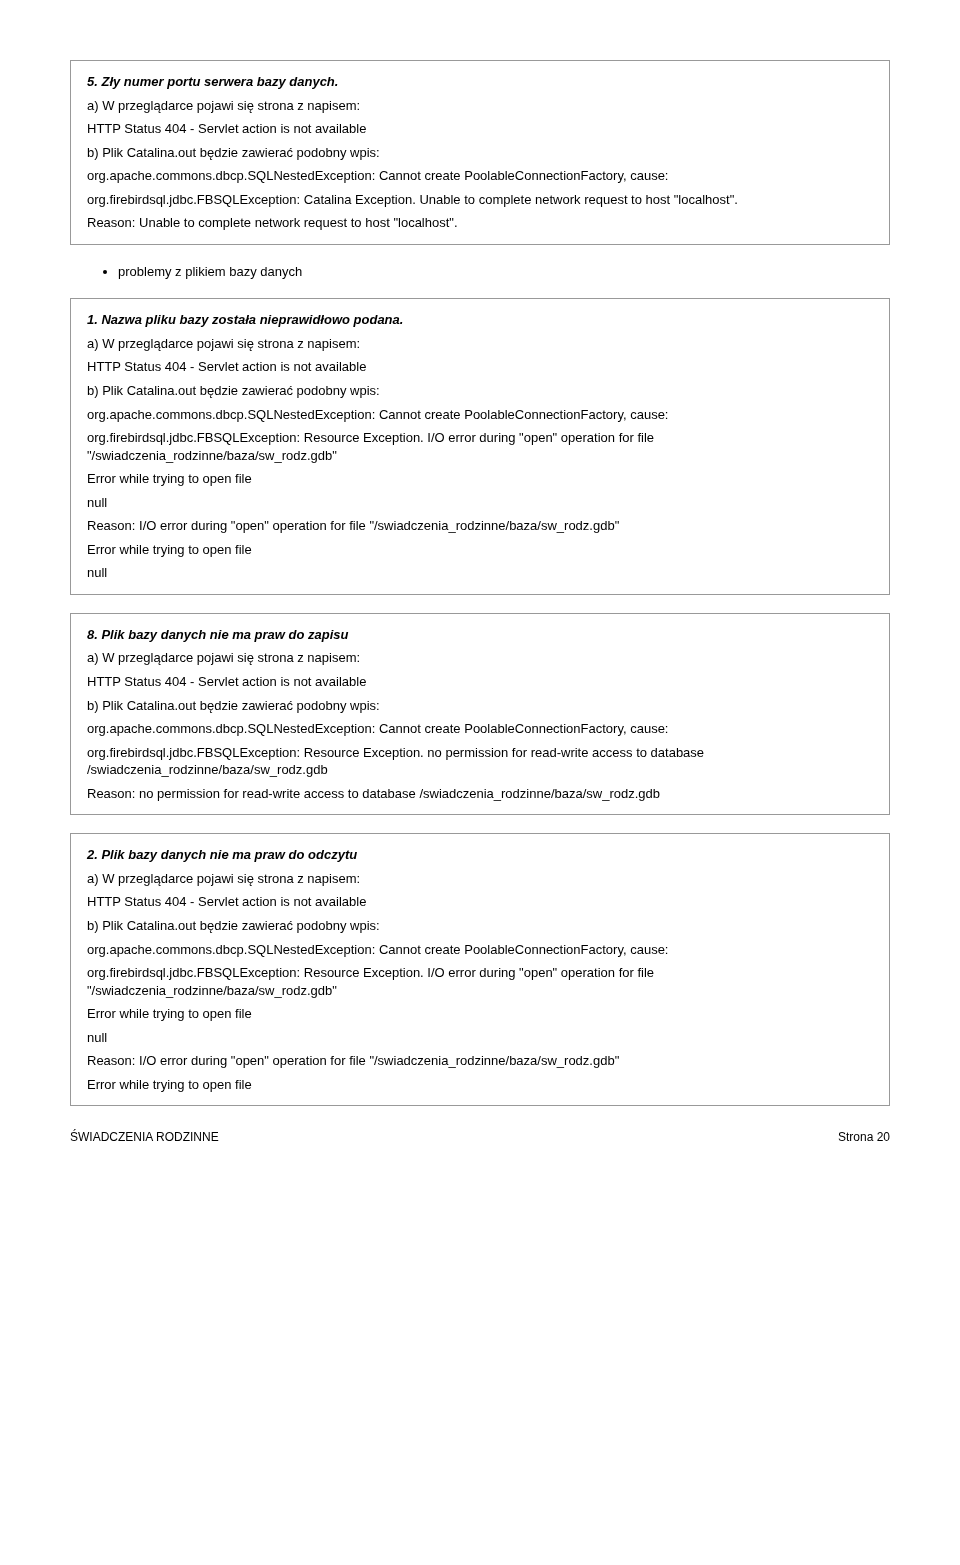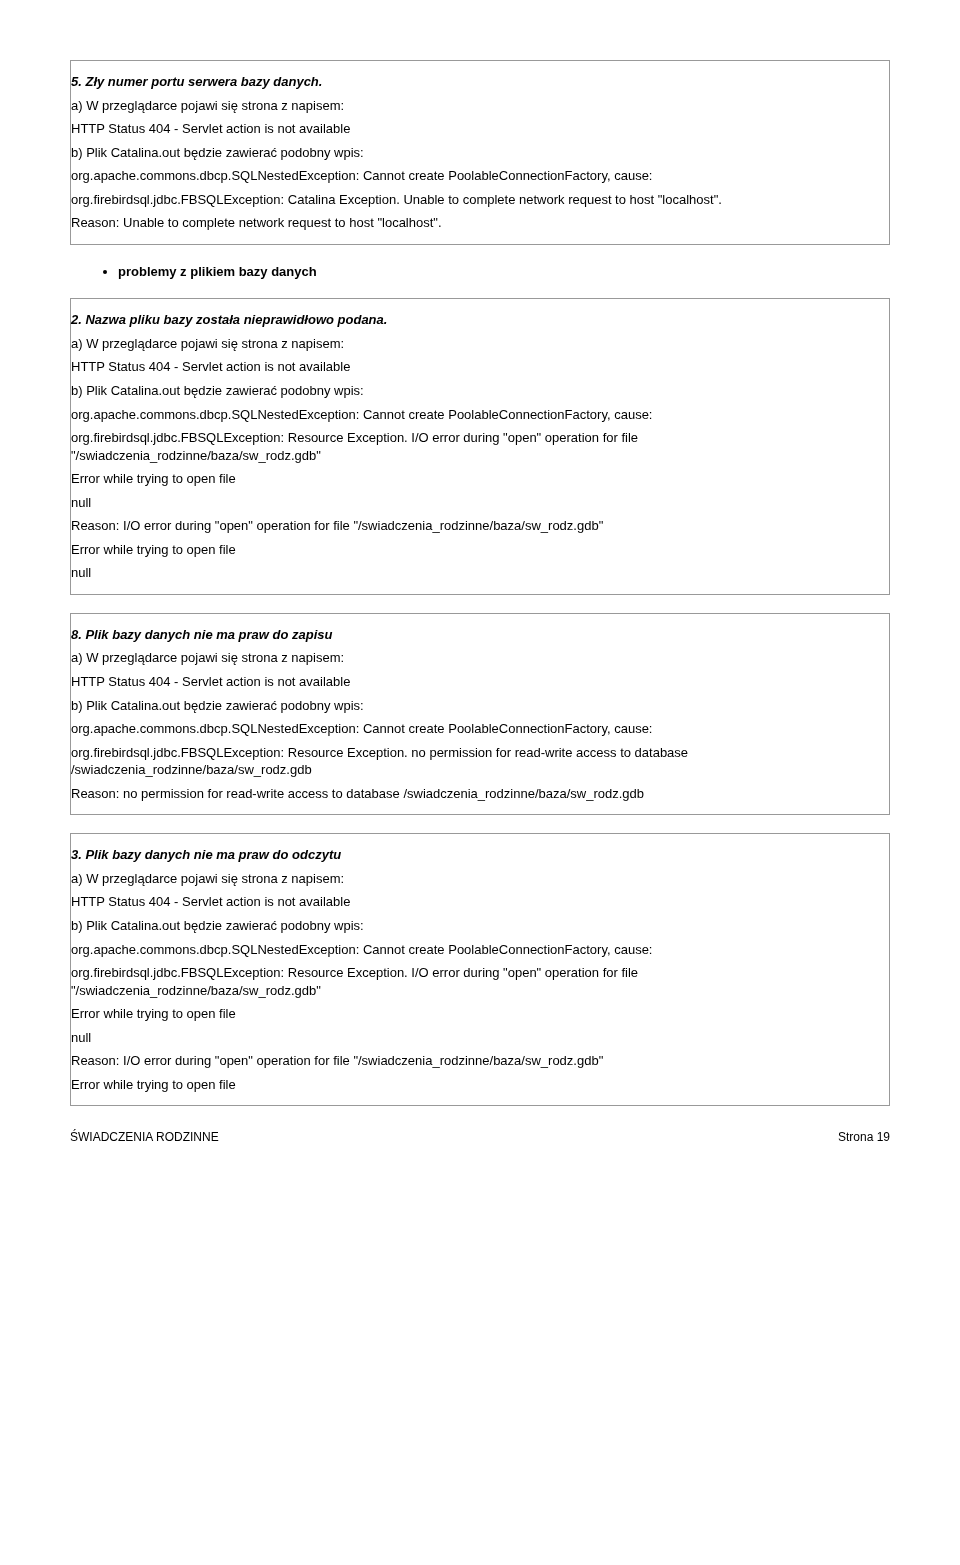--- a/index.html
+++ b/index.html
@@ -13,34 +13,34 @@
     box-sizing: border-box;
     line-height: 1.35;
   }
   table.box {
     border-collapse: collapse;
     width: 100%;
     margin: 0 0 18px 0;
   }
   table.box td {
     border: 1px solid #999;
-    padding: 6px 0;
+    padding: 6px 16px;
     vertical-align: top;
   }
   .title {
     font-weight: bold;
     font-style: italic;
   }
   p { margin: 6px 0; }
   ul.bullet {
     list-style: disc;
     margin: 18px 0 18px 48px;
     padding: 0;
   }
-  ul.bullet li { font-weight: bold; }
+  ul.bullet li { font-weight: normal; }
   .footer {
     display: flex;
     justify-content: space-between;
     font-size: 12px;
     margin-top: 23px;
   }
 </style>
 </head>
 <body>
 
@@ -61,21 +61,21 @@
   </table>
 
 <ul class="bullet">
   <li>problemy z plikiem bazy danych</li>
 </ul>
 
 <table class="box">
   <tbody>
       <tr>
         <td>
-    <p><span class="title">2. Nazwa pliku bazy została nieprawidłowo podana.</span></p>
+    <p><span class="title">1. Nazwa pliku bazy została nieprawidłowo podana.</span></p>
     <p>a) W przeglądarce pojawi się strona z napisem:</p>
     <p>HTTP Status 404 - Servlet action is not available</p>
     <p>b) Plik Catalina.out będzie zawierać podobny wpis:</p>
     <p>org.apache.commons.dbcp.SQLNestedException: Cannot create PoolableConnectionFactory, cause:</p>
     <p>org.firebirdsql.jdbc.FBSQLException: Resource Exception. I/O error during "open" operation for file "/swiadczenia_rodzinne/baza/sw_rodz.gdb"</p>
     <p>Error while trying to open file</p>
     <p>null</p>
     <p>Reason: I/O error during "open" operation for file "/swiadczenia_rodzinne/baza/sw_rodz.gdb"</p>
     <p>Error while trying to open file</p>
     <p>null</p>
@@ -97,31 +97,31 @@
     <p>Reason: no permission for read-write access to database /swiadczenia_rodzinne/baza/sw_rodz.gdb</p>
   </td>
       </tr>
 </tbody>
   </table>
 
 <table class="box">
   <tbody>
       <tr>
         <td>
-    <p><span class="title">3. Plik bazy danych nie ma praw do odczytu</span></p>
+    <p><span class="title">2. Plik bazy danych nie ma praw do odczytu</span></p>
     <p>a) W przeglądarce pojawi się strona z napisem:</p>
     <p>HTTP Status 404 - Servlet action is not available</p>
     <p>b) Plik Catalina.out będzie zawierać podobny wpis:</p>
     <p>org.apache.commons.dbcp.SQLNestedException: Cannot create PoolableConnectionFactory, cause:</p>
     <p>org.firebirdsql.jdbc.FBSQLException: Resource Exception. I/O error during "open" operation for file "/swiadczenia_rodzinne/baza/sw_rodz.gdb"</p>
     <p>Error while trying to open file</p>
     <p>null</p>
     <p>Reason: I/O error during "open" operation for file "/swiadczenia_rodzinne/baza/sw_rodz.gdb"</p>
     <p>Error while trying to open file</p>
   </td>
       </tr>
 </tbody>
   </table>
 
 <div class="footer">
   <span>ŚWIADCZENIA RODZINNE</span>
-  <span>Strona 19</span>
+  <span>Strona 20</span>
 </div>
 
 </body></html>

